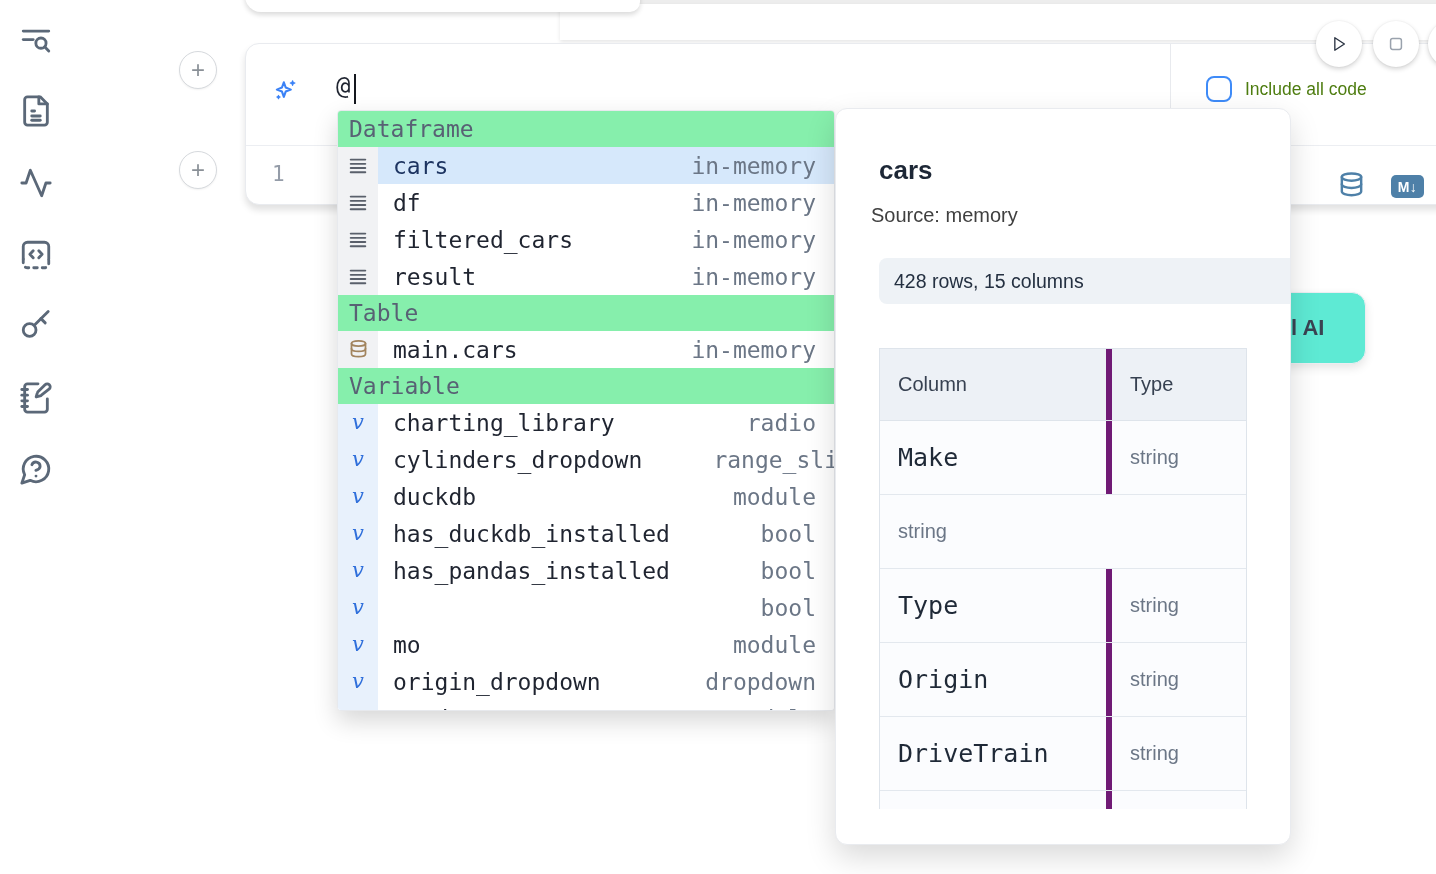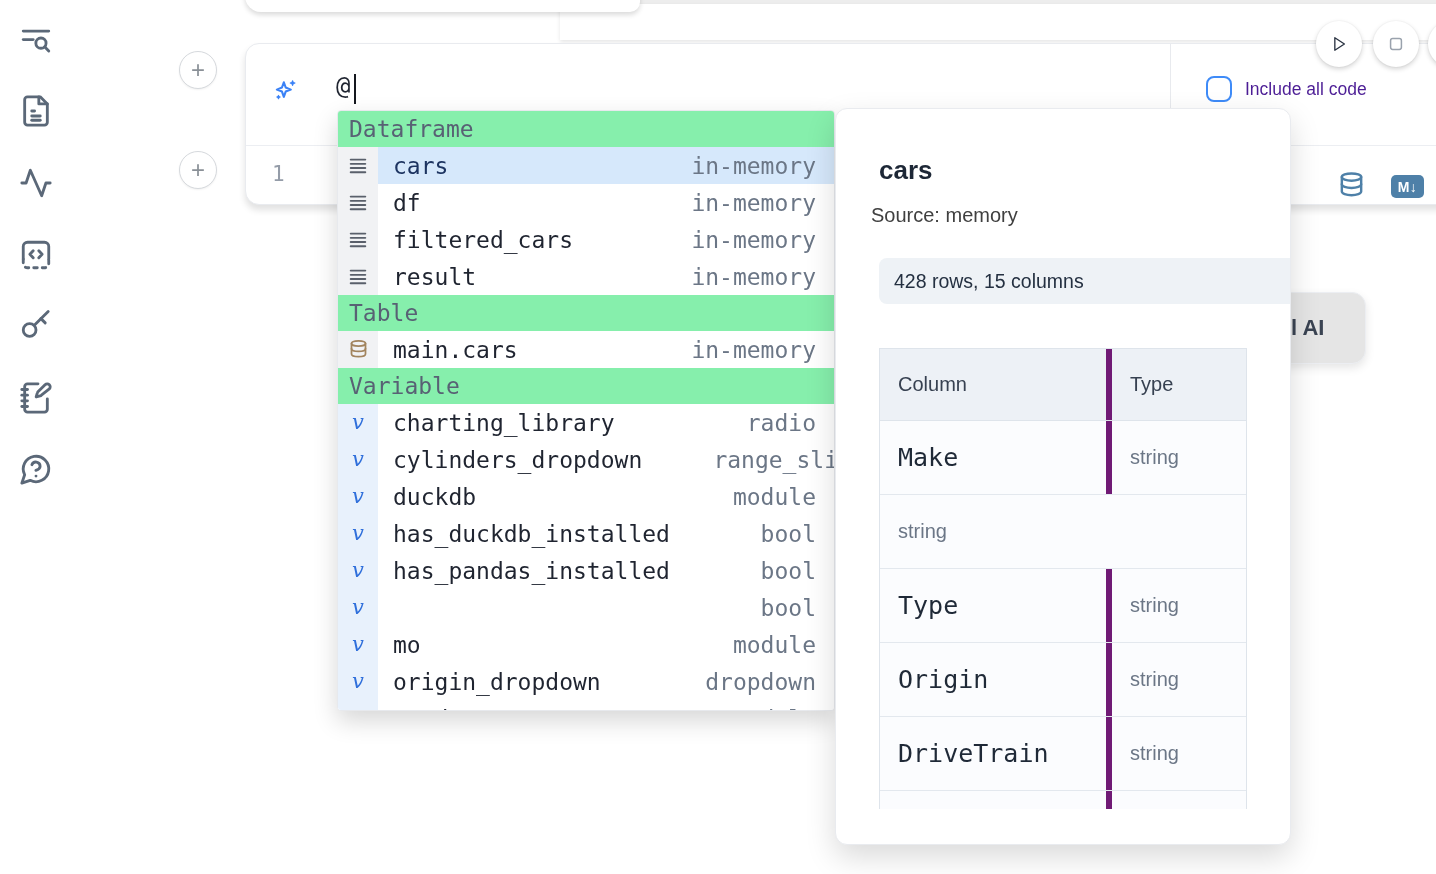--- a/index.html
+++ b/index.html
@@ -33,36 +33,36 @@
     box-shadow:0 5px 7px rgba(0,0,0,.12); z-index:10; }
   .cell .row-divider { position:absolute; left:0; top:101px; width:100%; height:1px; background:#eceef2; }
   .cell .v-divider { position:absolute; left:924px; top:0; width:1px; height:102px; background:#e8eaee; }
 
   .sparkles { position:absolute; left:25px; top:33px; width:28px; height:28px; color:#3b82f6; }
   .at-text { position:absolute; left:90px; top:28px; font-size:24px; color:#1f2430; }
   .caret { position:absolute; left:108px; top:30px; width:2px; height:30px; background:#15181f; }
 
   .include-wrap { position:absolute; left:960px; top:32px; display:flex; align-items:center; gap:13px; }
   .checkbox { width:26px; height:26px; border:2.5px solid #3e8bf8; border-radius:8px; background:#fff; cursor:pointer; }
-  .include-label { font-size:17.5px; color:#4c1d95; }
+  .include-label { font-size:17.5px; color:#4d7c0f; }
 
   .line-no { position:absolute; left:26px; top:118px; font-size:21px; color:#949ca8; }
   .db-toolbar-icon { position:absolute; left:1091px; top:127px; width:29px; height:29px; color:#4e80a8; cursor:pointer; }
   .md-badge { position:absolute; left:1145px; top:131px; width:33px; height:23px; background:#4e80a8;
     border-radius:5px; color:#fff; font-size:14px; font-weight:bold; display:flex; align-items:center;
     justify-content:center; cursor:pointer; letter-spacing:.5px; }
 
   
   .circle-btn { position:absolute; top:21px; width:46px; height:46px; border-radius:50%; background:#fff;
     box-shadow:0 2px 5px rgba(0,0,0,.18), 0 0 0 1px rgba(0,0,0,.02);
     display:flex; align-items:center; justify-content:center; cursor:pointer; z-index:20; }
   .circle-btn svg { width:20px; height:20px; }
 
   
-  .ai-card { position:absolute; left:1272px; top:292px; width:94px; height:72px; background:#e5e5e5;
+  .ai-card { position:absolute; left:1272px; top:292px; width:94px; height:72px; background:#5eead4;
     border:1px solid #eceef2; border-radius:14px; box-shadow:0 4px 10px rgba(0,0,0,.10); z-index:50;
     display:flex; align-items:center; cursor:pointer; }
   .ai-card span { padding-left:18px; font-size:22px; font-weight:bold; color:#3a4352; }
 
   
   .dropdown { position:absolute; left:337px; top:110px; width:498px; height:601px; background:#fff;
     border:1px solid #e7e9ed; box-shadow:0 10px 25px rgba(0,0,0,.16); border-radius:4px;
     overflow:hidden; z-index:55; }
   .dd-header { height:36px; background:#86efac; color:#586174; font-size:23px;
     display:flex; align-items:center; padding-left:11px; }

